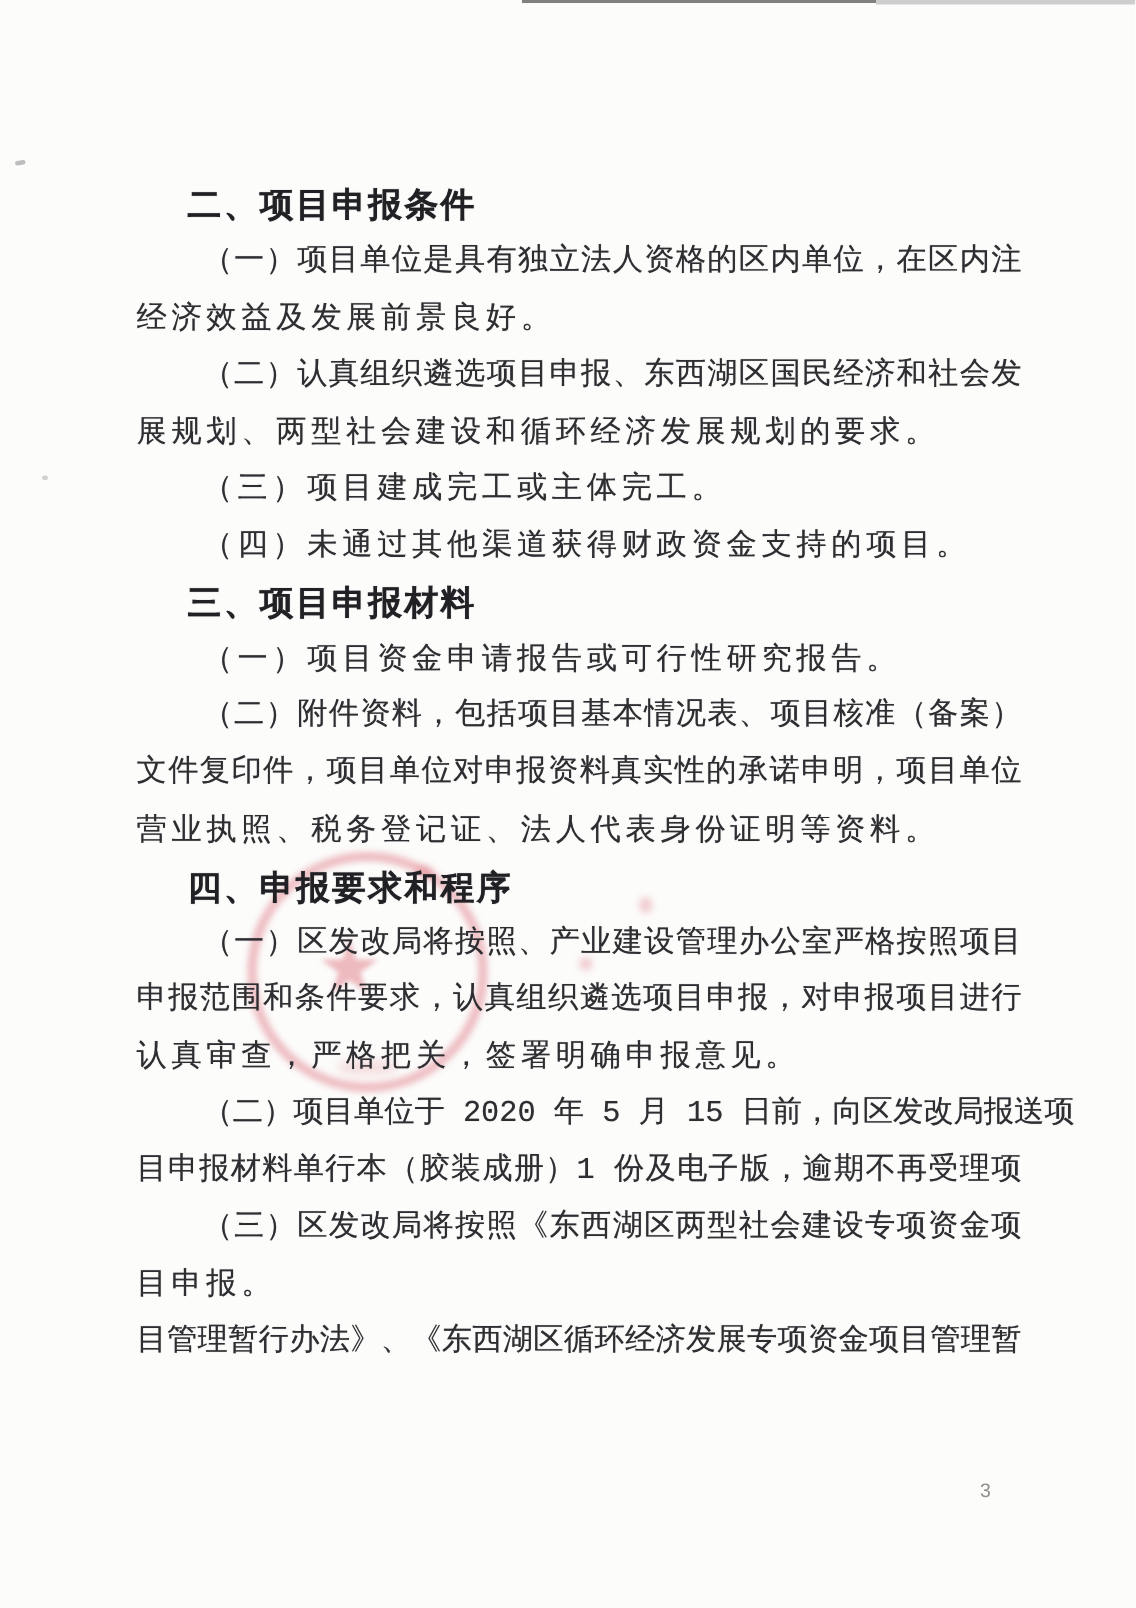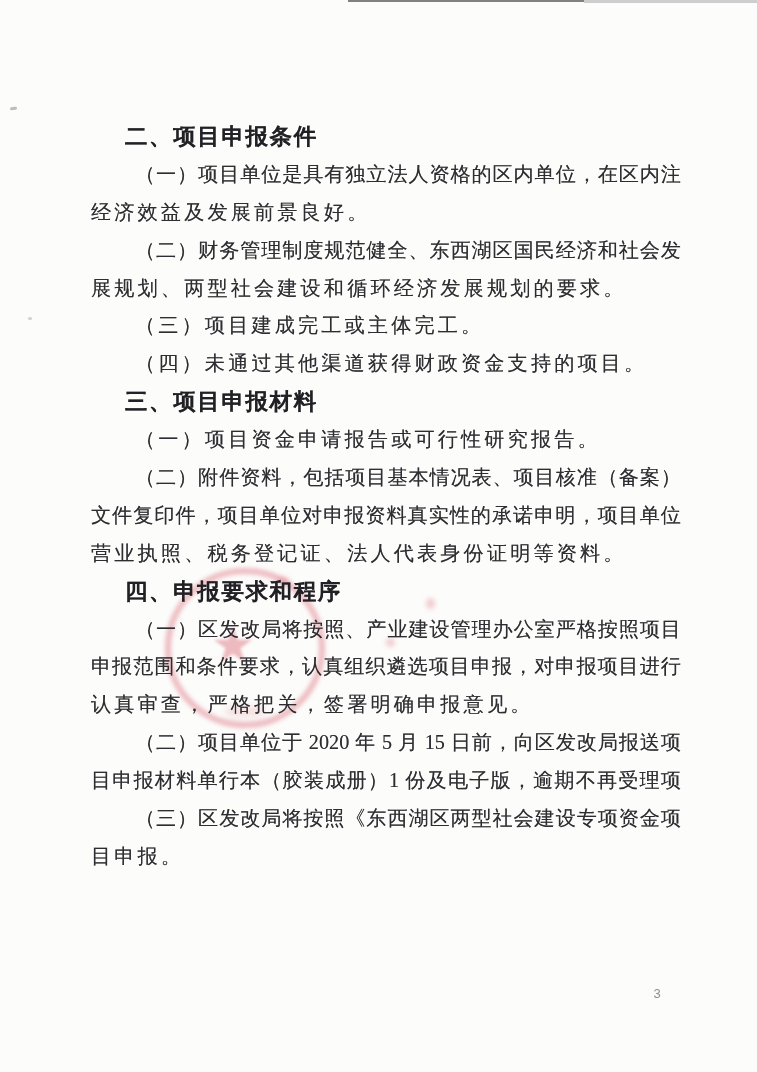--- a/index.html
+++ b/index.html
@@ -42,20 +42,21 @@
     line-height: 37.9px;
     font-size: 20.2px;
     letter-spacing: 3.1px;
     white-space: nowrap;
     text-shadow: 0 0 .5px rgba(40,40,45,.55);
   }
   .line.fill {
     letter-spacing: 0;
     text-align: justify;
     text-align-last: justify;
+    font-family: Liberation Mono, monospace;
   }
   .line.para-start { padding-left: 44px; }
   .line.heading {
     padding-left: 34px;
     font-family: "Liberation Sans", "DejaVu Sans", sans-serif;
     font-weight: 700;
     font-size: 22.5px;
     letter-spacing: 1.6px;
     color: #212025;
     text-shadow: 0 0 .6px rgba(20,20,25,.6);
@@ -109,34 +110,35 @@
     <div class="seal-blob blob-a"></div>
     <div class="seal-blob blob-b"></div>
     <div class="seal-blob blob-c"></div>
     <div class="seal-blob blob-d"></div>
   </div>
 
   <div class="content">
       <div class="line heading">二、项目申报条件</div>
       <div class="line para-start fill">（一）项目单位是具有独立法人资格的区内单位，在区内注</div>
       <div class="line cont">经济效益及发展前景良好。</div>
-      <div class="line para-start fill">（二）财务管理制度规范健全、东西湖区国民经济和社会发</div>
+      <div class="line para-start fill">（二）认真组织遴选项目申报、东西湖区国民经济和社会发</div>
       <div class="line cont">展规划、两型社会建设和循环经济发展规划的要求。</div>
       <div class="line para-start">（三）项目建成完工或主体完工。</div>
       <div class="line para-start">（四）未通过其他渠道获得财政资金支持的项目。</div>
       <div class="line heading">三、项目申报材料</div>
       <div class="line para-start">（一）项目资金申请报告或可行性研究报告。</div>
       <div class="line para-start fill">（二）附件资料，包括项目基本情况表、项目核准（备案）</div>
       <div class="line cont fill">文件复印件，项目单位对申报资料真实性的承诺申明，项目单位</div>
       <div class="line cont">营业执照、税务登记证、法人代表身份证明等资料。</div>
       <div class="line heading">四、申报要求和程序</div>
       <div class="line para-start fill">（一）区发改局将按照、产业建设管理办公室严格按照项目</div>
       <div class="line cont fill">申报范围和条件要求，认真组织遴选项目申报，对申报项目进行</div>
       <div class="line cont">认真审查，严格把关，签署明确申报意见。</div>
       <div class="line para-start fill">（二）项目单位于 2020 年 5 月 15 日前，向区发改局报送项</div>
       <div class="line cont fill">目申报材料单行本（胶装成册）1 份及电子版，逾期不再受理项</div>
       <div class="line para-start fill">（三）区发改局将按照《东西湖区两型社会建设专项资金项</div>
       <div class="line cont">目申报。</div>
+      <div class="line cont fill">目管理暂行办法》、《东西湖区循环经济发展专项资金项目管理暂</div>
     </div>
 
   <div class="page-number">3</div>
 
 </div>
 
 </body></html>

